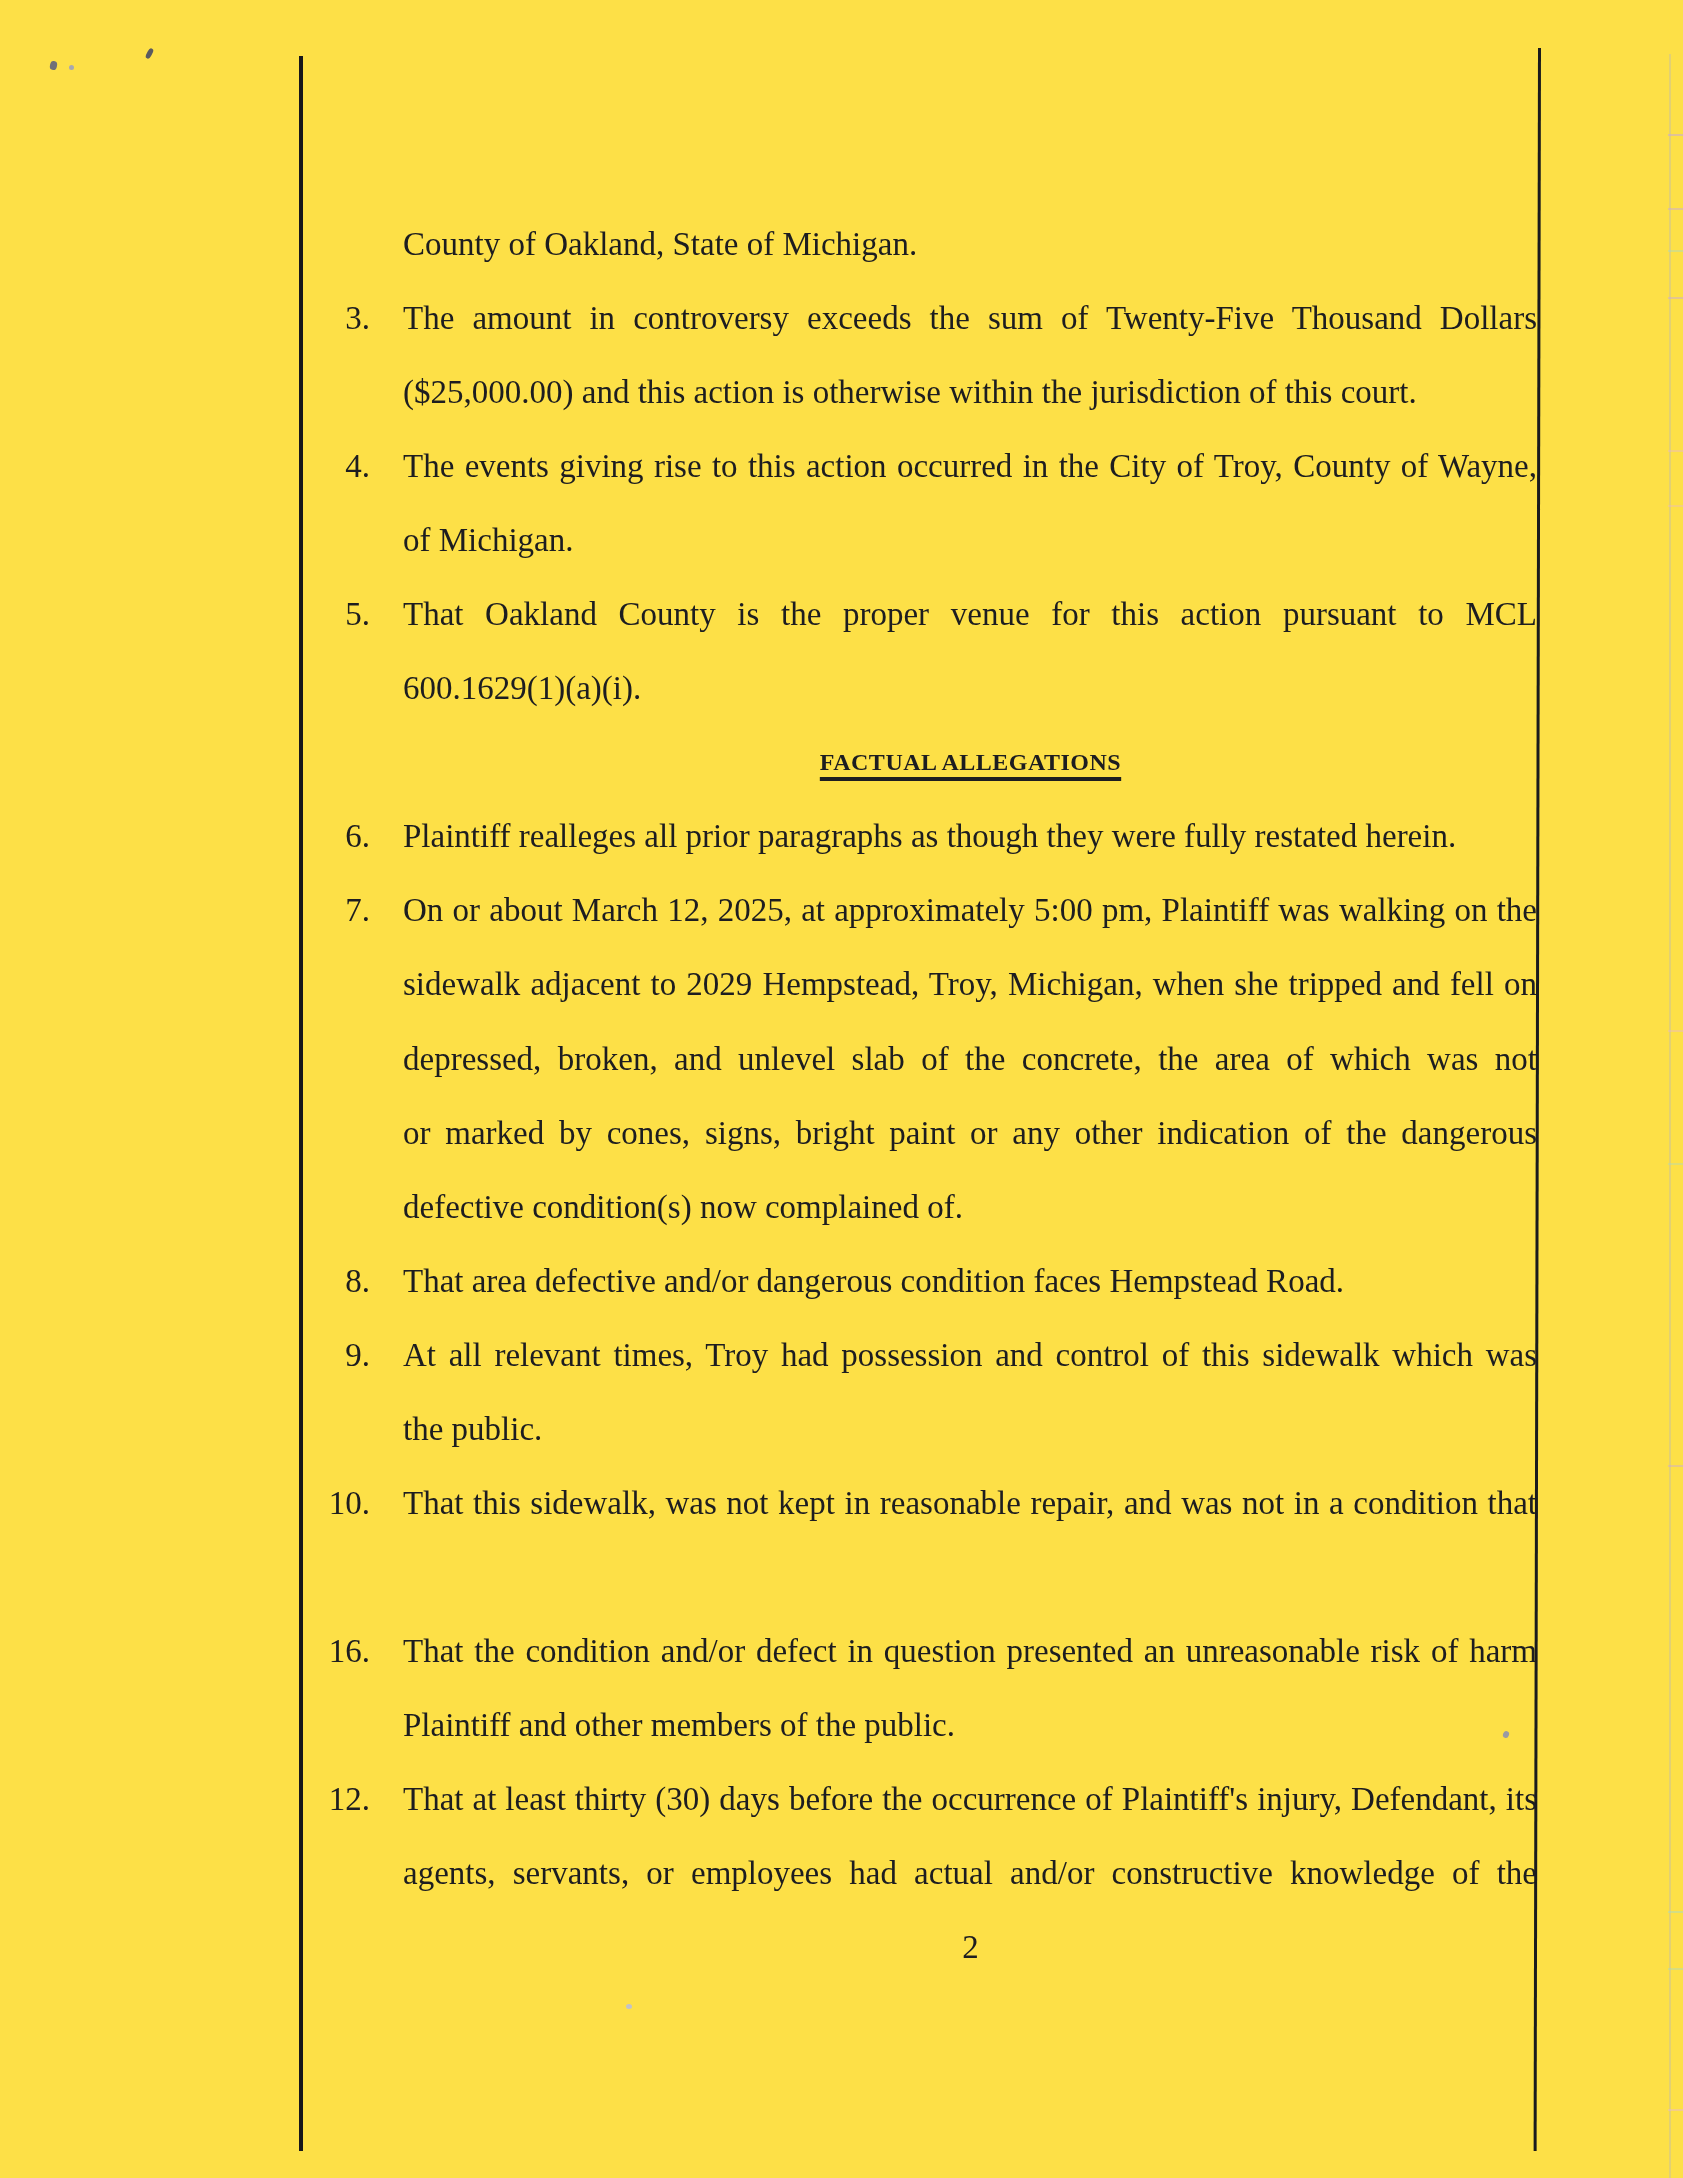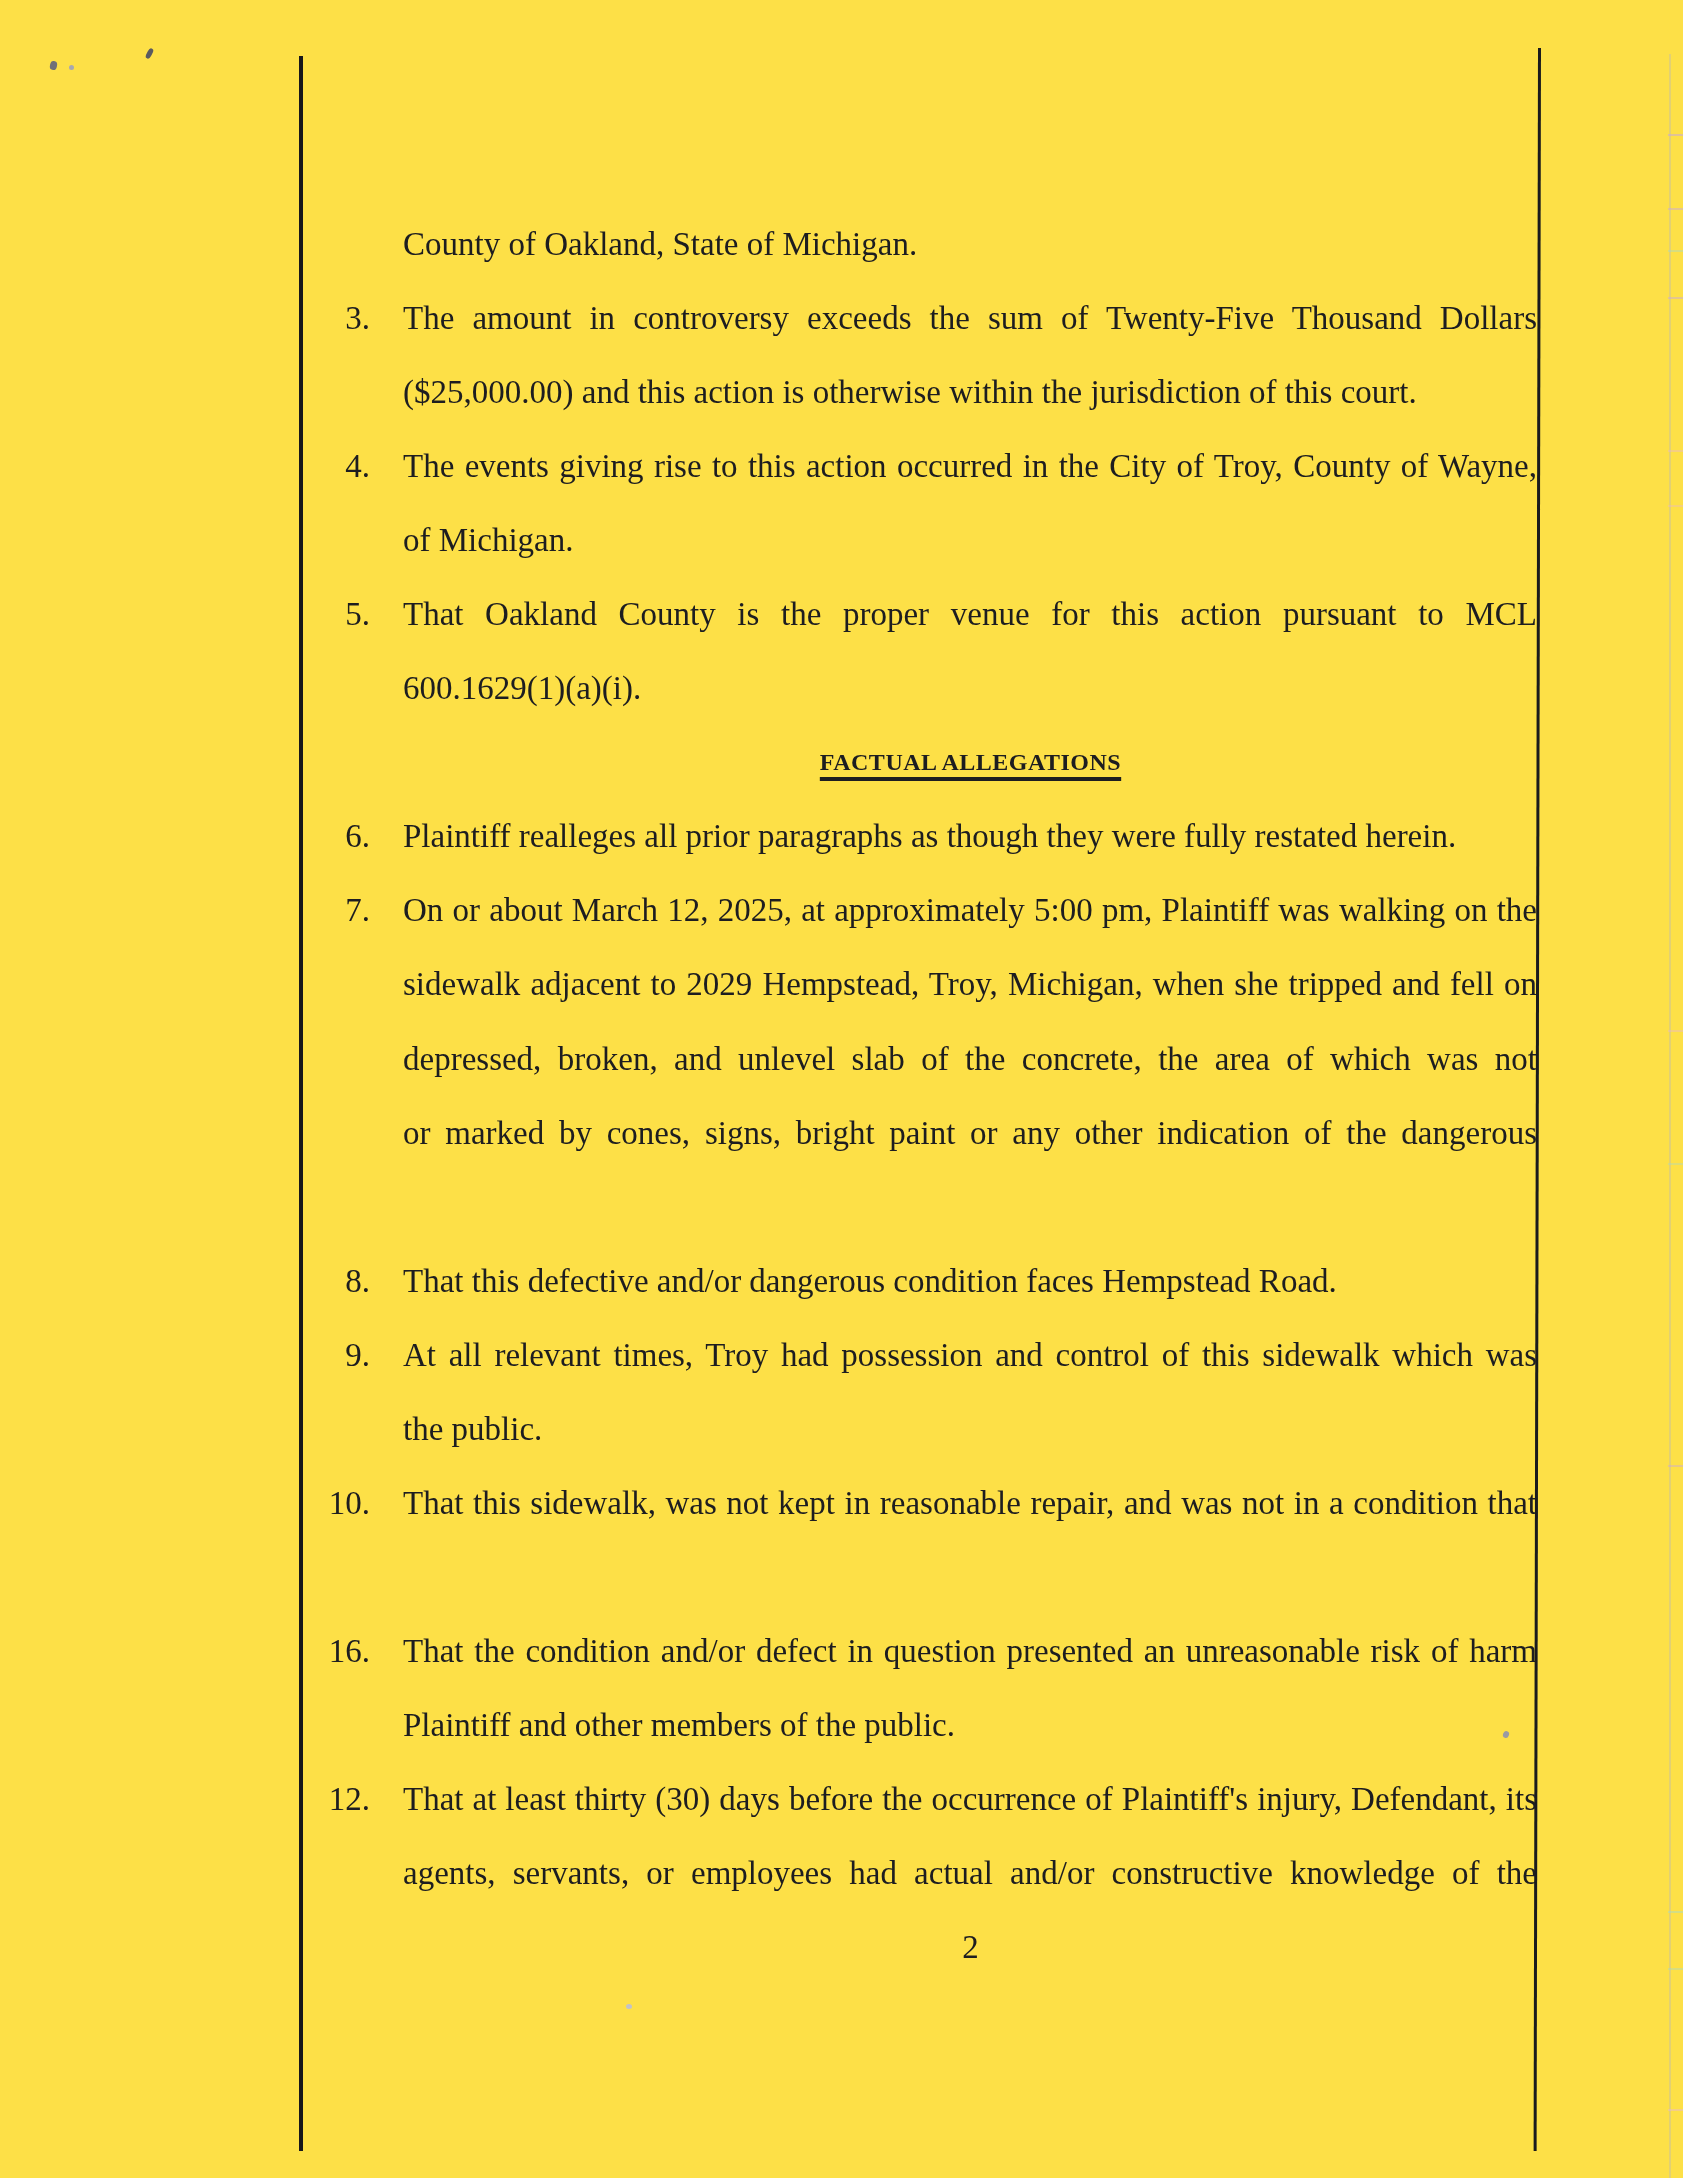--- a/index.html
+++ b/index.html
@@ -141,23 +141,27 @@
       <span class="txt">sidewalk adjacent to 2029 Hempstead, Troy, Michigan, when she tripped and fell on a</span>
     </div>
   <div class="line j" style="top:1022px">
       <span class="num"></span>
       <span class="txt">depressed, broken, and unlevel slab of the concrete, the area of which was not illuminated</span>
     </div>
   <div class="line j" style="top:1096px">
       <span class="num"></span>
       <span class="txt">or marked by cones, signs, bright paint or any other indication of the dangerous and/or</span>
     </div>
+  <div class="line" style="top:1170px">
+      <span class="num"></span>
+      <span class="txt">defective condition(s) now complained of.</span>
+    </div>
   <div class="line" style="top:1244px">
       <span class="num">8.</span>
-      <span class="txt">That this defective and/or dangerous condition faces Hempstead Road.</span>
+      <span class="txt">That area defective and/or dangerous condition faces Hempstead Road.</span>
     </div>
   <div class="line j" style="top:1318px">
       <span class="num">9.</span>
       <span class="txt">At all relevant times, Troy had possession and control of this sidewalk which was open to</span>
     </div>
   <div class="line" style="top:1392px">
       <span class="num"></span>
       <span class="txt">the public.</span>
     </div>
   <div class="line j" style="top:1466px">

